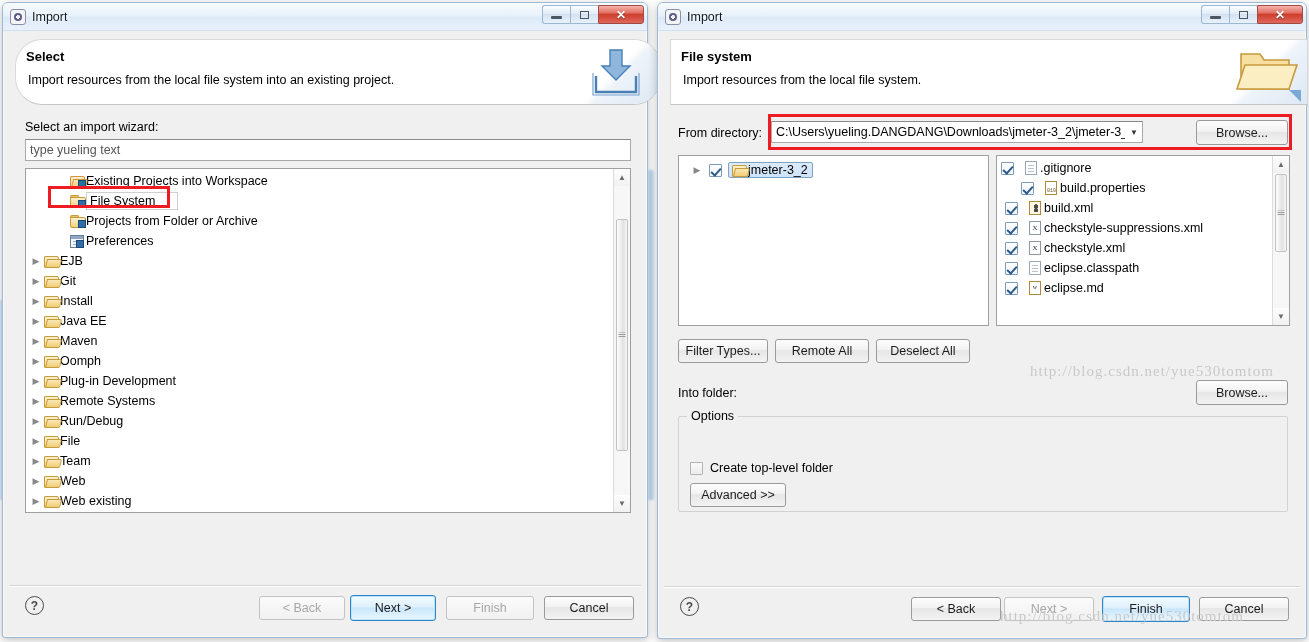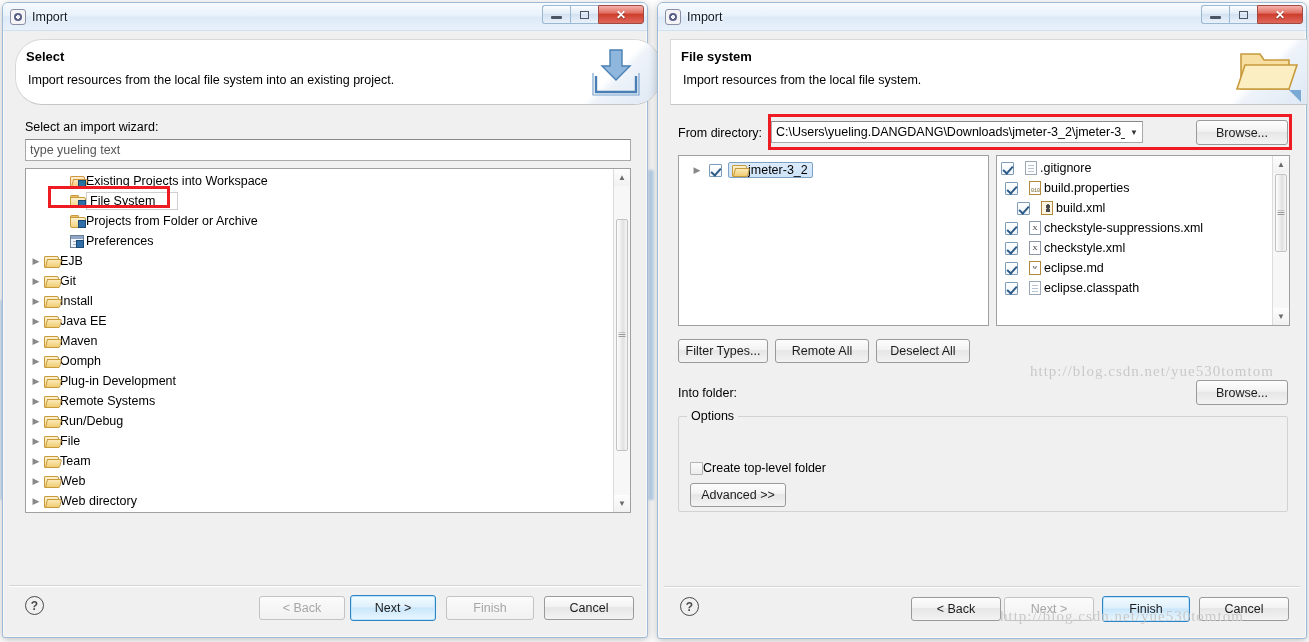--- a/index.html
+++ b/index.html
@@ -500,21 +500,21 @@
           <span class="ico">
             <span class="folder-open"></span>
           </span>
           <span>Web</span>
         </div>
         <div class="trow">
           <span class="arrow">▶</span>
           <span class="ico">
             <span class="folder-open"></span>
           </span>
-          <span>Web directory</span>
+          <span>Web existing</span>
         </div>
       </div>
     <div class="vscroll">
       <div class="sb-arrow up">▲</div>
       <div class="sb-thumb" style="top:50px;height:230px;">
           <div class="sb-grip"></div>
         </div>
       <div class="sb-arrow down">▼</div>
     </div>
   </div>
@@ -592,32 +592,32 @@
     <div id="right-file-rows" style="position:absolute;left:0;top:2px;right:18px;">
         <div class="trow" style="">
           <span class="cbox checked" style="margin-right: 8px;"></span>
           <span class="ico">
             <span class="doc-ico">
               <span class="lines"></span>
             </span>
           </span>
           <span>.gitignore</span>
         </div>
+        <div class="trow" style="padding-left: 24px;">
+          <span class="cbox checked" style="margin-right: 8px;"></span>
+          <span class="ico">
+            <span class="doc-ico" style="border-color:#b08a3a;">
+              <span style="position:absolute;left:1px;bottom:0px;font-size:5px;color:#6b5a22;font-family:'Liberation Mono',monospace;">010</span>
+            </span>
+          </span>
+          <span>build.properties</span>
+        </div>
         <div class="trow" style="padding-left: 8px;">
           <span class="cbox checked" style="margin-right: 8px;"></span>
           <span class="ico">
-            <span class="doc-ico" style="border-color:#b08a3a;">
-              <span style="position:absolute;left:1px;bottom:0px;font-size:5px;color:#6b5a22;font-family:'Liberation Mono',monospace;">010</span>
-            </span>
-          </span>
-          <span>build.properties</span>
-        </div>
-        <div class="trow" style="padding-left: 20px;">
-          <span class="cbox checked" style="margin-right: 8px;"></span>
-          <span class="ico">
             <span class="doc-ico" style="border-color:#b08a3a;background:#fdf6e2;">
               <span style="position:absolute;left:2px;top:2px;width:8px;height:9px;background:radial-gradient(circle at 50% 30%,#4a4a4a 0 30%,transparent 32%),radial-gradient(circle at 50% 70%,#4a4a4a 0 26%,transparent 28%);"></span>
             </span>
           </span>
           <span>build.xml</span>
         </div>
         <div class="trow" style="padding-left: 8px;">
           <span class="cbox checked" style="margin-right: 8px;"></span>
           <span class="ico">
             <span class="doc-ico" style="border-color:#8d98a6;">
@@ -631,34 +631,34 @@
           <span class="ico">
             <span class="doc-ico" style="border-color:#8d98a6;">
               <span style="position:absolute;left:0;right:0;top:2px;text-align:center;font-size:7px;color:#333;font-family:'Liberation Serif',serif;">X</span>
             </span>
           </span>
           <span>checkstyle.xml</span>
         </div>
         <div class="trow" style="padding-left: 8px;">
           <span class="cbox checked" style="margin-right: 8px;"></span>
           <span class="ico">
+            <span class="doc-ico">
+              <span class="lines"></span>
+            </span>
+          </span>
+          <span>eclipse.classpath</span>
+        </div>
+        <div class="trow" style="padding-left: 8px;">
+          <span class="cbox checked" style="margin-right: 8px;"></span>
+          <span class="ico">
             <span class="doc-ico" style="border-color:#b08a3a;">
               <span style="position:absolute;left:0;right:0;top:2px;text-align:center;font-size:6px;color:#333;font-family:'Liberation Serif',serif;">w</span>
             </span>
           </span>
           <span>eclipse.md</span>
-        </div>
-        <div class="trow" style="padding-left: 8px;">
-          <span class="cbox checked" style="margin-right: 8px;"></span>
-          <span class="ico">
-            <span class="doc-ico">
-              <span class="lines"></span>
-            </span>
-          </span>
-          <span>eclipse.classpath</span>
         </div>
       </div>
     <div class="vscroll">
       <div class="sb-arrow up">▲</div>
       <div class="sb-thumb" style="top:18px;height:76px;">
           <div class="sb-grip"></div>
         </div>
       <div class="sb-arrow down">▼</div>
     </div>
   </div>
@@ -667,21 +667,21 @@
   <div class="btn" style="position:absolute;left:117px;top:336px;width:94px;height:24px;">Remote All</div>
   <div class="btn" style="position:absolute;left:218px;top:336px;width:94px;height:24px;">Deselect All</div>
 
   <div class="label" style="position:absolute;left:20px;top:383px;">Into folder:</div>
   <div class="btn" style="position:absolute;left:538px;top:377px;width:92px;height:25px;">Browse...</div>
 
   <div class="group" style="left:20px;top:413px;width:610px;height:96px;">
     <div class="group-title">Options</div>
 
 
-    <div style="position:absolute;left:11px;top:44px;display:flex;align-items:center;">
+    <div style="position:absolute;left:11px;top:44px;display:flex;align-items:center;gap:7px;">
       <div class="cbox flat"></div>
       <span class="label">Create top-level folder</span>
     </div>
 
     <div class="btn" style="position:absolute;left:11px;top:66px;width:96px;height:24px;">Advanced &gt;&gt;</div>
   </div>
 
   <div class="footer-sep" style="top:583px;"></div>
 
   <div style="position:absolute;left:22px;top:594px;">

